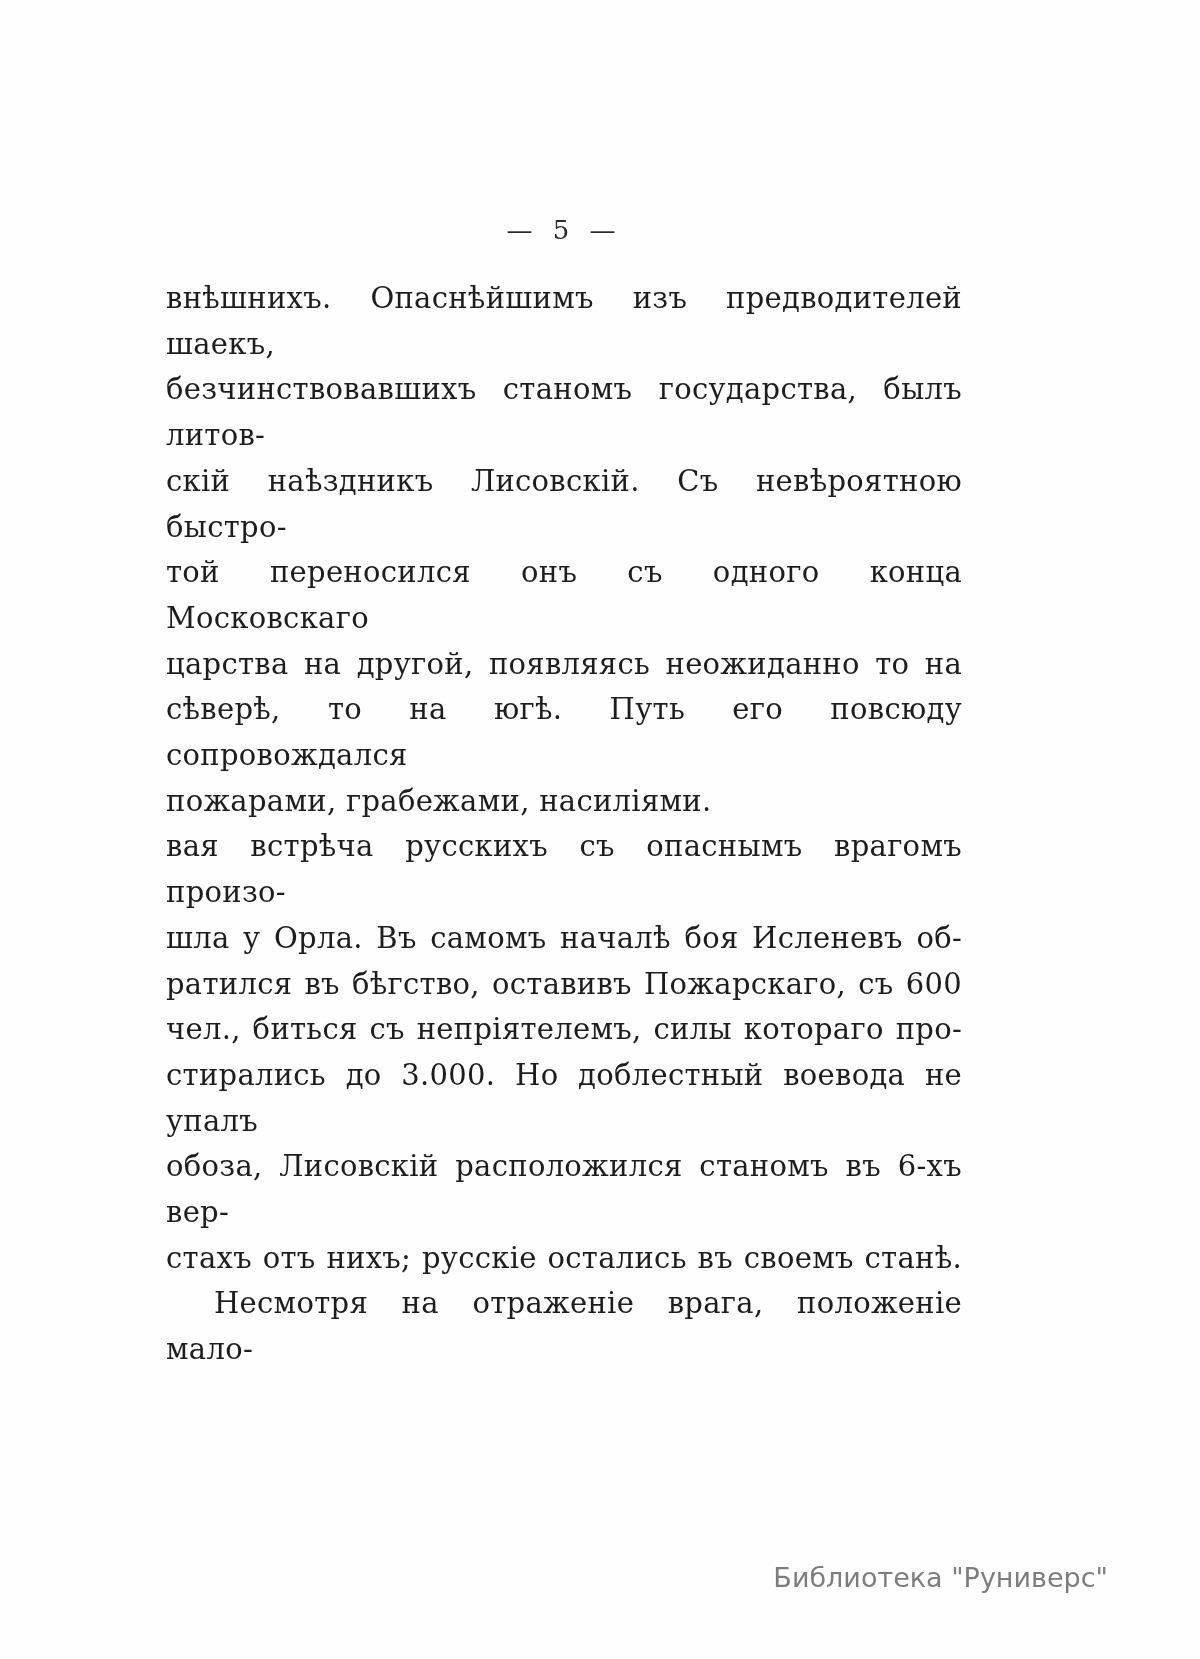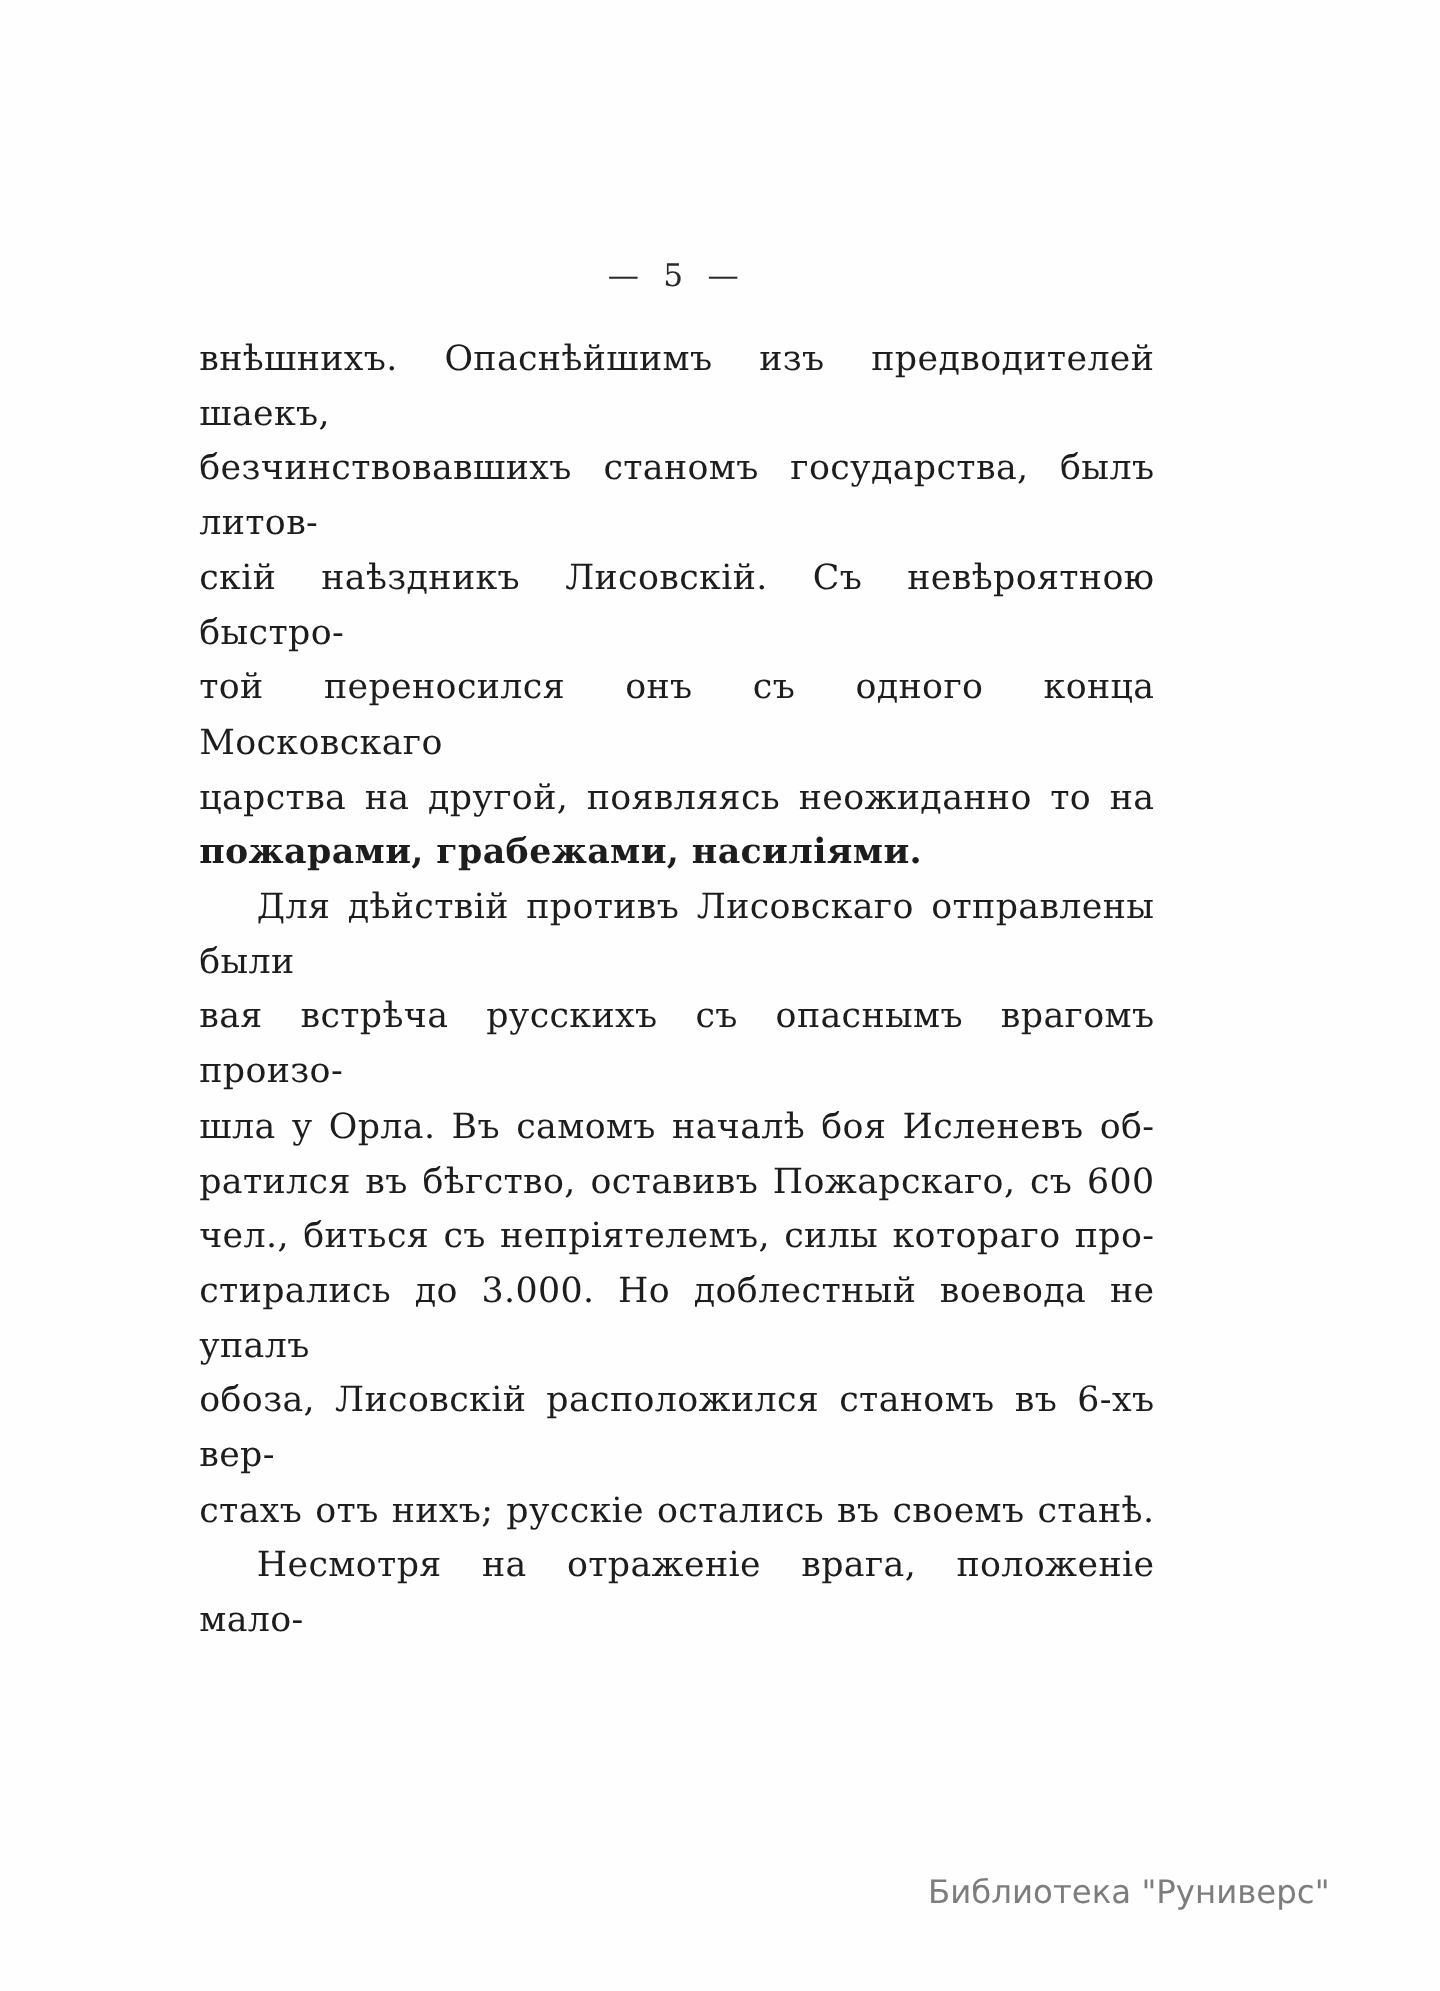--- a/index.html
+++ b/index.html
@@ -42,21 +42,20 @@
   }
   .para { margin: 0; padding: 0; }
   .line {
     text-align: justify;
     text-align-last: justify;
     white-space: normal;
   }
   .line.flush-left {
     text-align: left;
     text-align-last: left;
-    font-weight: bold;
   }
   .line.first-indent {
     text-indent: 48px;
   }
   .watermark {
     position: absolute;
     top: 1562px;
     right: 92px;
     font-family: "DejaVu Sans", "Liberation Sans", sans-serif;
     font-size: 27px;
@@ -72,25 +71,25 @@
   <div class="page-number">— 5 —</div>
 
   <div class="text-block">
 
     <div class="para">
       <div class="line">внѣшнихъ. Опаснѣйшимъ изъ предводителей шаекъ,</div>
       <div class="line">безчинствовавшихъ станомъ государства, былъ литов-</div>
       <div class="line">скій наѣздникъ Лисовскій. Съ невѣроятною быстро-</div>
       <div class="line">той переносился онъ съ одного конца Московскаго</div>
       <div class="line">царства на другой, появляясь неожиданно то на</div>
+      <div class="line">сѣверѣ, то на югѣ. Путь его повсюду сопровождался</div>
       <div class="line flush-left">пожарами, грабежами, насиліями.</div>
     </div>
 
     <div class="para">
-      <div class="line first-indent">Для дѣйствій противъ Лисовскаго отправлены были</div>
       <div class="line">вая встрѣча русскихъ съ опаснымъ врагомъ произо-</div>
       <div class="line">шла у Орла. Въ самомъ началѣ боя Исленевъ об-</div>
       <div class="line">ратился въ бѣгство, оставивъ Пожарскаго, съ 600</div>
       <div class="line">чел., биться съ непріятелемъ, силы котораго про-</div>
       <div class="line">стирались до 3.000. Но доблестный воевода не упалъ</div>
       <div class="line">обоза, Лисовскій расположился станомъ въ 6-хъ вер-</div>
       <div class="line">стахъ отъ нихъ; русскіе остались въ своемъ станѣ.</div>
     </div>
 
     <div class="para">

